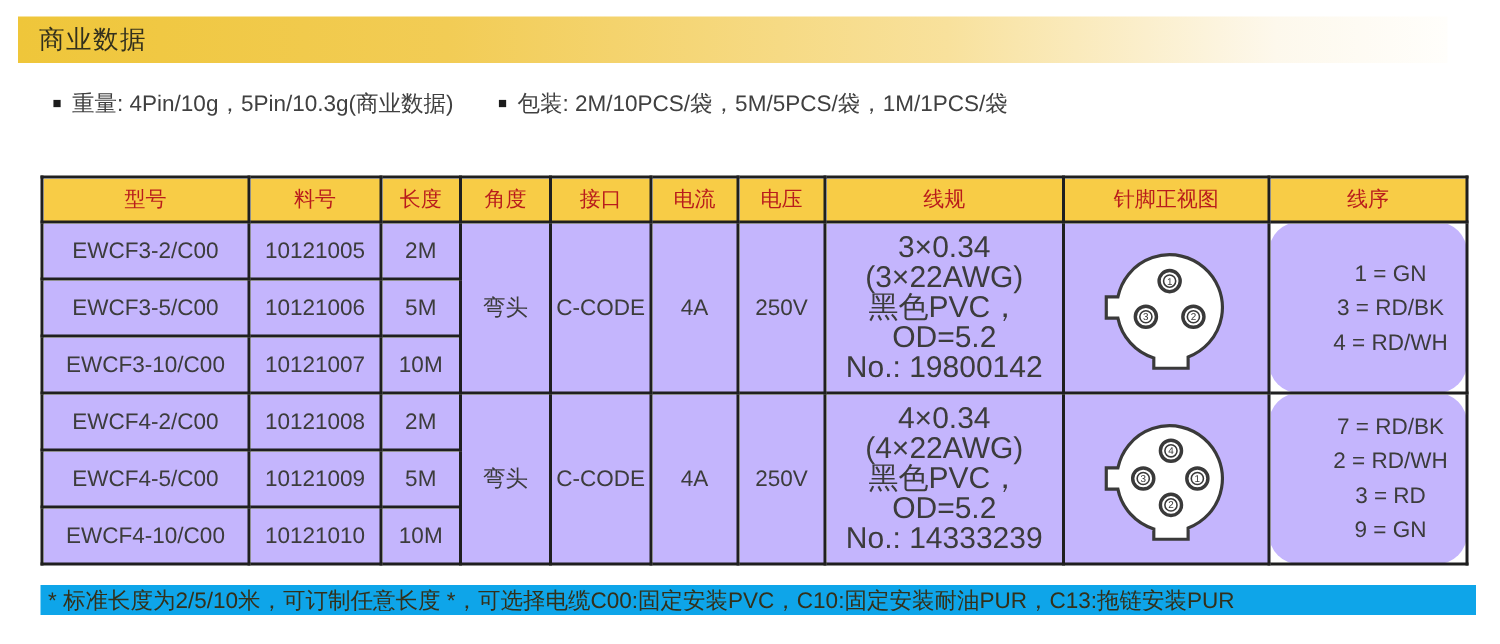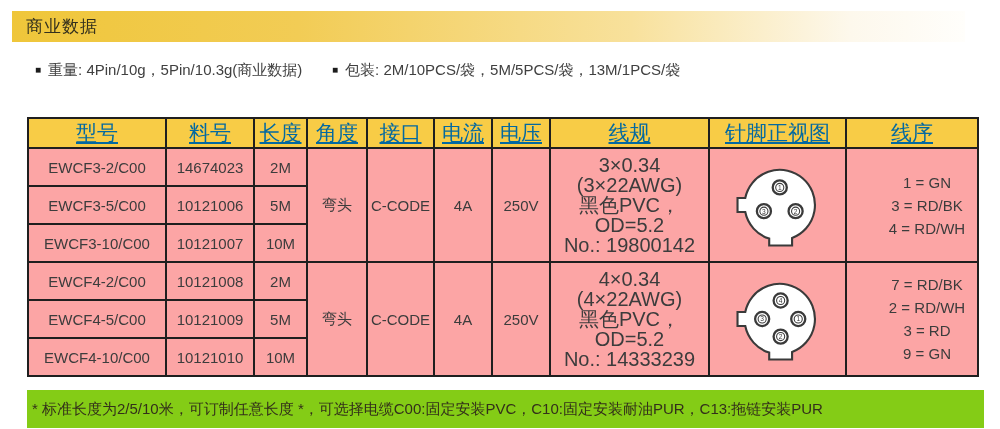--- a/index.html
+++ b/index.html
@@ -23,49 +23,49 @@
   .note-pack .pline{white-space:nowrap;}
   
   table.product{
     position:absolute;left:27px;top:117px;border-collapse:collapse;table-layout:fixed;
     width:950px;font-size:15px;color:#3c3c3c;
   }
   table.product th,table.product td{
     border:2px solid #1f1f1f;text-align:center;vertical-align:middle;
     padding:0;overflow:hidden;
   }
-  table.product th{background:#f8cc46;height:28px;font-weight:400;color:#0369a1;font-size:21px;text-decoration:underline;}
-  table.product td{height:36px;background:#fca5a5;}
+  table.product th{background:#f8cc46;height:28px;font-weight:400;color:#b91c1c;font-size:14px;}
+  table.product td{height:36px;background:#c4b5fd;}
   .wire-spec{line-height:20px;font-size:20px;}
-  .wire-order{text-align:left;}
+  .wire-order{text-align:left;border-radius:20px;}
   .wire-order .wline{padding-left:30px;line-height:23px;white-space:nowrap;}
   .pin-cell svg{display:block;margin:0 auto;}
   
   .footer-bar{
-    position:absolute;left:27px;top:390px;width:957px;height:38px;
-    background:#84cc16;display:flex;align-items:center;box-sizing:border-box;
+    position:absolute;left:27px;top:390px;width:957px;height:20px;
+    background:#0ea5e9;display:flex;align-items:center;box-sizing:border-box;
     padding-left:5px;font-size:15px;color:#33301a;white-space:nowrap;
   }
 </style>
 </head>
 <body>
 
 <div class="title-bar">
   <span>商业数据</span>
 </div>
 
 <div class="notes">
   <div class="note note-weight">
     <span class="bullet">■</span>
     <span>重量: 4Pin/10g，5Pin/10.3g(商业数据)</span>
   </div>
   <div class="note note-pack">
     <span class="bullet">■</span>
     <span>
-      <span class="pline">包装: 2M/10PCS/袋，5M/5PCS/袋，13M/1PCS/袋</span><br>
+      <span class="pline">包装: 2M/10PCS/袋，5M/5PCS/袋，1M/1PCS/袋</span><br>
     </span>
   </div>
 </div>
 
 <table class="product">
   <colgroup>
     <col style="width:138px">
       <col style="width:88px">
       <col style="width:53px">
     <col style="width:60px">
@@ -87,21 +87,21 @@
       <th>电压</th>
       <th>线规</th>
       <th>针脚正视图</th>
       <th>线序</th>
     </tr>
   </thead>
   <tbody>
 
     <tr>
       <td>EWCF3-2/C00</td>
-      <td>14674023</td>
+      <td>10121005</td>
       <td>2M</td>
       <td rowspan="3">弯头</td>
       <td rowspan="3">C-CODE</td>
       <td rowspan="3">4A</td>
       <td rowspan="3">250V</td>
       <td rowspan="3" class="wire-spec">
         <div>3×0.34</div>
         <div>(3×22AWG)</div>
         <div>黑色PVC，OD=5.2</div>
         <div>No.: 19800142</div>

